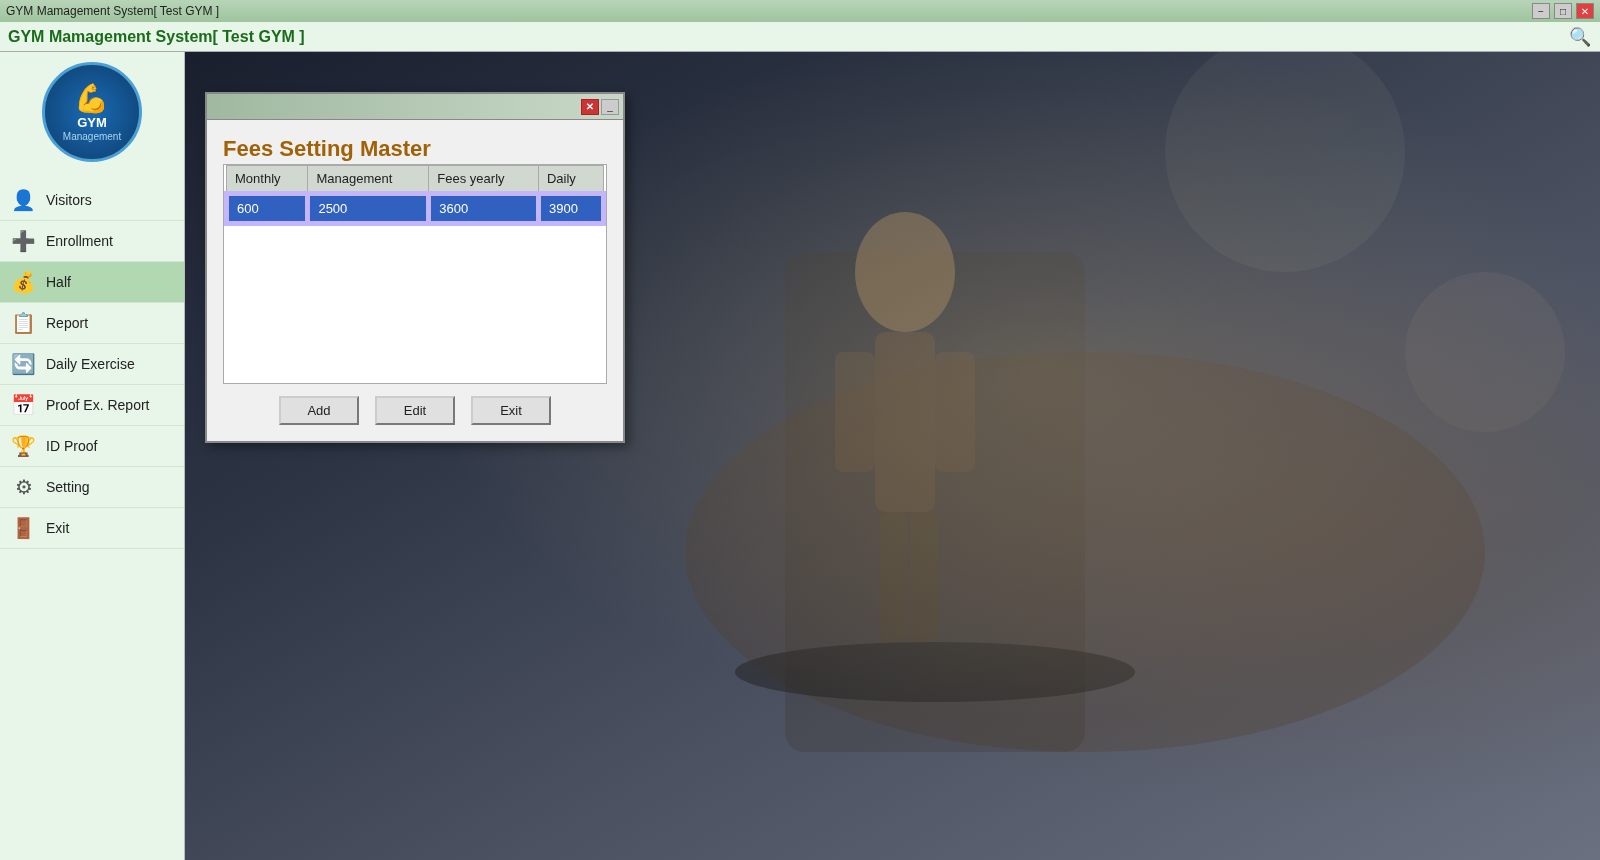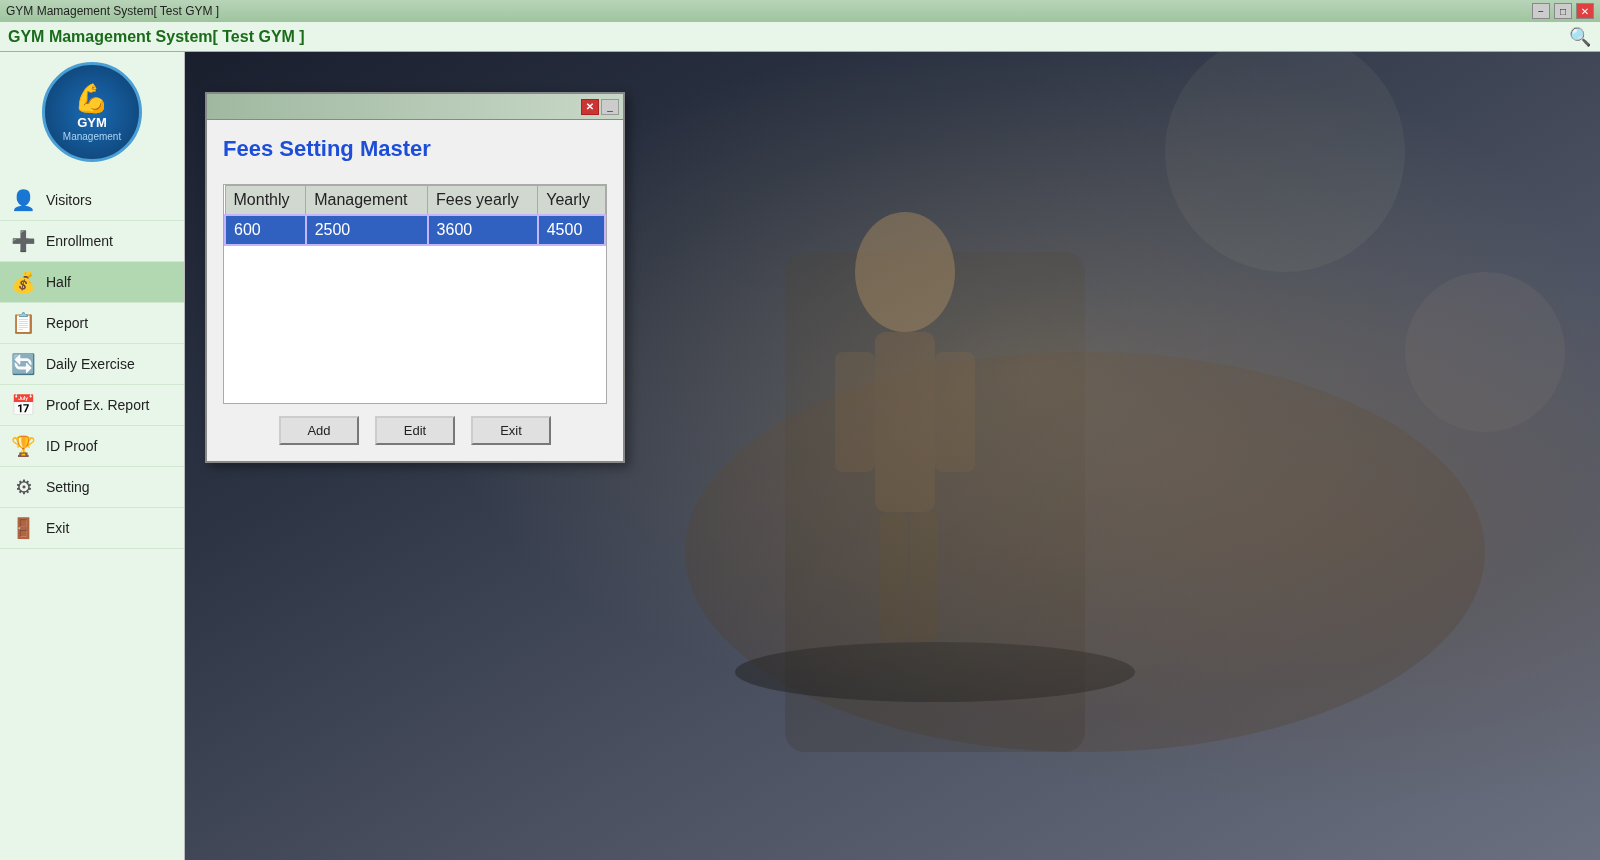--- a/index.html
+++ b/index.html
@@ -182,41 +182,41 @@
       font-size: 10px;
       color: #333;
       margin-left: 2px;
     }
     .dialog-body {
       padding: 16px;
     }
     .dialog-title {
       font-size: 22px;
       font-weight: bold;
-      color: #1d4ed8;
-      margin-bottom: 22px;
+      color: #a16207;
+      margin-bottom: 2px;
     }
 
     
     .fees-table {
       width: 100%;
       border-collapse: collapse;
       margin-bottom: 8px;
-      font-size: 16px;
+      font-size: 13px;
     }
     .fees-table th {
       background: #d0d8d0;
       border: 1px solid #aaa;
       padding: 5px 8px;
       text-align: left;
       font-weight: normal;
       color: #222;
     }
     .fees-table td {
-      border: 2px solid #c4b5fd;
+      border: 5px solid #c4b5fd;
       padding: 5px 8px;
       background: white;
       color: #333;
     }
     .fees-table tr.selected td {
       background: #3060c0;
       color: white;
     }
 
     
@@ -353,29 +353,29 @@
         <div class="dialog-body">
           <div class="dialog-title">Fees Setting Master</div>
 
           <div class="fees-table-area">
             <table class="fees-table">
               <thead>
                 <tr>
                   <th>Monthly</th>
                   <th>Management</th>
                   <th>Fees yearly</th>
-                  <th>Yearly</th>
+                  <th>Daily</th>
                 </tr>
               </thead>
               <tbody id="fees-tbody">
               <tr class="selected">
                     <td>600</td>
                     <td>2500</td>
                     <td>3600</td>
-                    <td>4500</td>
+                    <td>3900</td>
                   </tr>
                 </tbody>
             </table>
           </div>
 
           <div class="dialog-buttons">
             <button class="dialog-btn">Add</button>
             <button class="dialog-btn">Edit</button>
             <button class="dialog-btn">Exit</button>
           </div>

